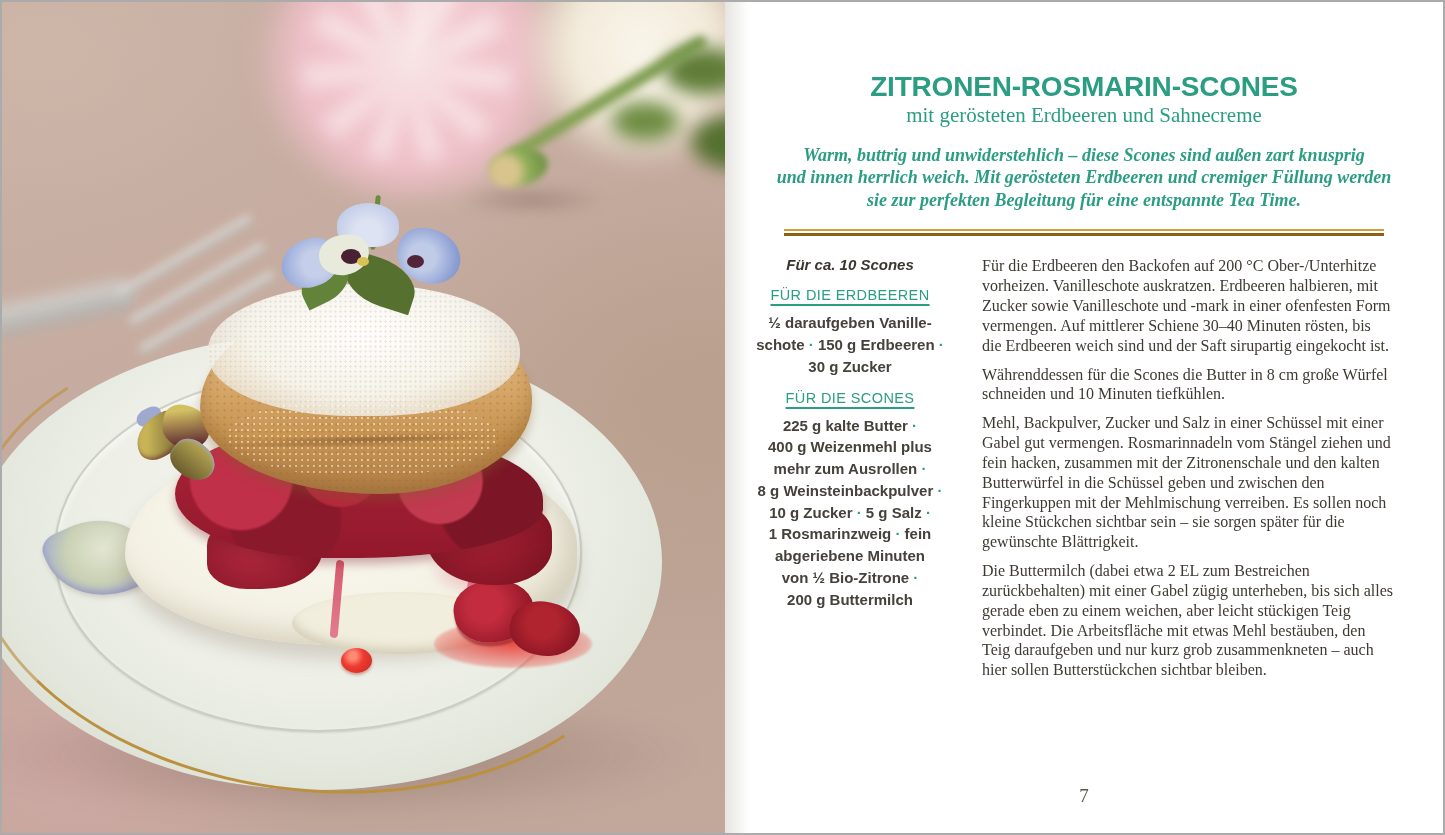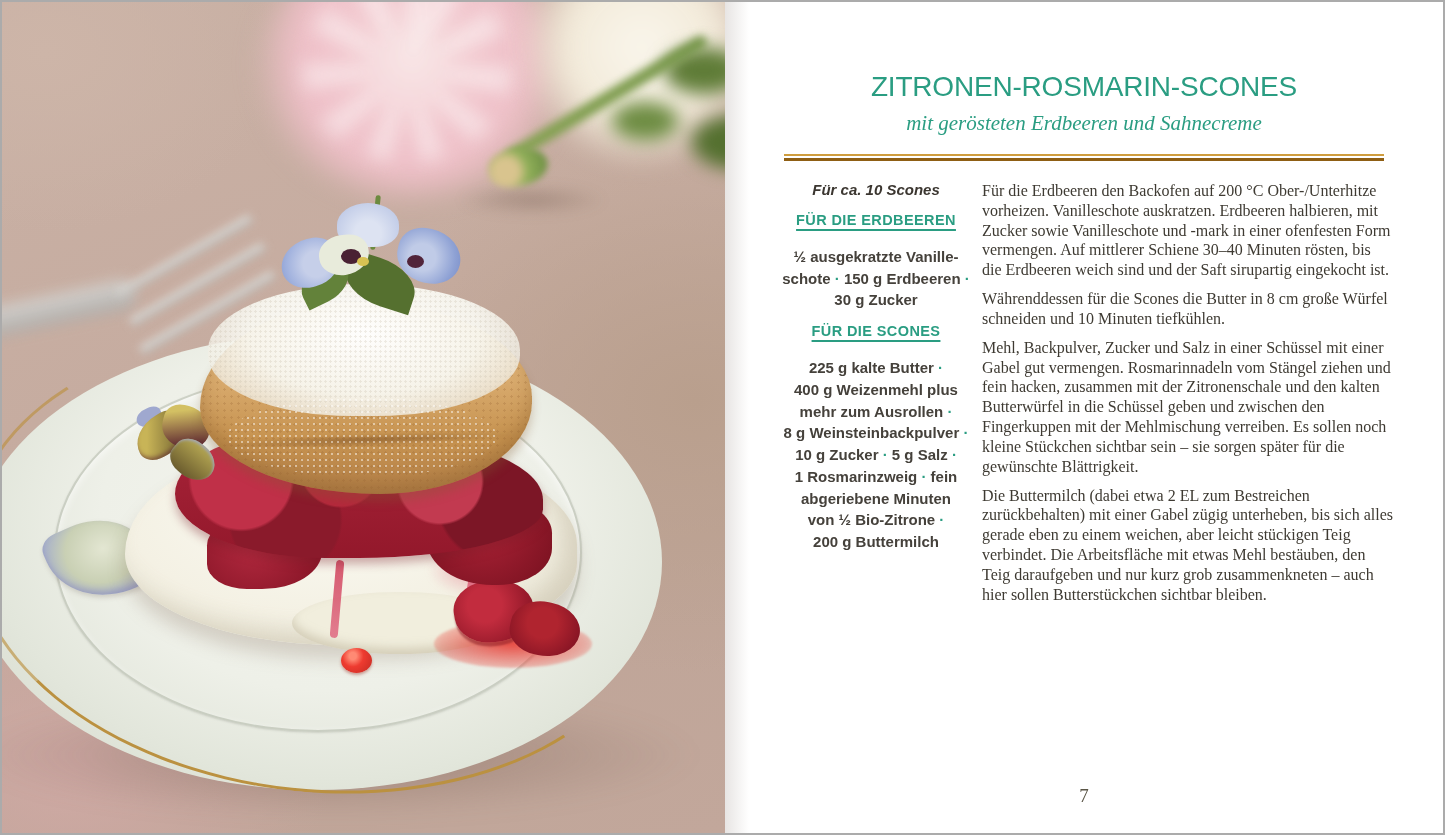--- a/index.html
+++ b/index.html
@@ -162,42 +162,42 @@
   .syrup-drop{left:339px;top:646px;width:31px;height:25px;border-radius:50%;
     background:radial-gradient(circle at 38% 32%, #ff8a74 0 14%, #ee3b30 42%, #c22a22 100%);
     box-shadow:0 2px 3px rgba(150,40,30,.4);}
 
   
   .recipe-page{flex:1;position:relative;background:#ffffff;padding-top:70px;text-align:center;}
   .recipe-page::before{content:"";position:absolute;left:0;top:0;bottom:0;width:24px;
     background:linear-gradient(90deg, rgba(88,68,58,.14), rgba(88,68,58,0));pointer-events:none;}
 
   .recipe-title{
-    font-family:"Liberation Sans",sans-serif;font-weight:normal;
+    font-family:"Liberation Sans",sans-serif;font-weight:bold;
     font-size:28px;letter-spacing:-.2px;color:var(--accent_teal);line-height:1.1;}
   .recipe-subtitle{
-    font-family:"Liberation Serif",serif;font-style:italic;font-weight:normal;
-    font-size:21px;color:var(--accent_teal);margin-top:8px;line-height:1.2;}
+    font-family:"Liberation Serif",serif;font-weight:normal;
+    font-size:21px;color:var(--accent_teal);margin-top:0;line-height:1.2;}
   .recipe-intro{
     font-family:"Liberation Serif",serif;font-style:italic;font-weight:bold;
     font-size:18px;color:var(--accent_teal);margin-top:16px;line-height:1.25;}
   .recipe-intro .line{display:block;}
 
   .double-rule{width:600px;margin:18px auto 0;}
   .double-rule .rt{height:2px;background:var(--rule_gold_light);}
   .double-rule .rb{height:3px;background:var(--rule_gold_dark);margin-top:2px;}
 
-  .columns{display:flex;margin-top:20px;padding-left:57px;padding-right:50px;gap:12px;text-align:left;}
+  .columns{display:flex;margin-top:20px;padding-left:31px;padding-right:50px;gap:38px;text-align:left;}
 
   .ingredients{width:188px;flex:none;text-align:center;font-family:"Liberation Sans",sans-serif;}
   .serving-yield{font-style:italic;font-size:15px;color:#3b3630;font-weight:bold;margin-bottom:14px;}
   .ing-heading{
-    font-size:14.5px;font-weight:bold;letter-spacing:.4px;color:var(--accent_teal);
+    font-size:14.5px;font-weight:normal;letter-spacing:.4px;color:var(--accent_teal);
     text-decoration:underline;text-underline-offset:4px;text-decoration-thickness:1.5px;
-    margin:12px 0 18px;}
+    margin:12px 0 9px;}
   .ing-lines{font-size:15px;line-height:1.45;color:var(--ingredients_text);font-weight:bold;}
   .ing-lines .dot{color:var(--accent_teal);}
 
   .instructions{flex:1;font-family:"Liberation Serif",serif;font-size:16px;
     line-height:1.24;color:var(--body_text);}
   .instructions p{margin-bottom:9px;font-family:Liberation Serif, serif;}
 
   .page-number{position:absolute;left:0;right:0;bottom:26px;text-align:center;
     font-family:"Liberation Serif",serif;font-size:19px;color:var(--page_number_text);}
 </style>
@@ -264,33 +264,38 @@
       <span class="p-cream"></span>
       <span class="p-center1"></span>
       <span class="p-center2"></span>
       <span class="p-yellow"></span>
     </div>
   </section>
 
   <section class="recipe-page">
     <h1 class="recipe-title">ZITRONEN-ROSMARIN-SCONES</h1>
     <h2 class="recipe-subtitle">mit gerösteten Erdbeeren und Sahnecreme</h2>
+    <div class="recipe-intro">
+        <div class="line">Warm, buttrig und unwiderstehlich – diese Scones sind außen zart knusprig</div>
+        <div class="line">und innen herrlich weich. Mit gerösteten Erdbeeren und cremiger Füllung werden</div>
+        <div class="line">sie zur perfekten Begleitung für eine entspannte Tea Time.</div>
+      </div>
 
     <div class="double-rule">
       <div class="rt"></div>
       <div class="rb"></div>
     </div>
 
     <div class="columns">
       <aside class="ingredients">
         <div class="serving-yield">Für ca. 10 Scones</div>
 
         <h3 class="ing-heading">FÜR DIE ERDBEEREN</h3>
         <div class="ing-lines">
-            <div class="line">½ ausgekratzte Vanille-</div>
+            <div class="line">½ daraufgeben Vanille-</div>
             <div class="line">schote <span class="dot">·</span> 150 g Erdbeeren <span class="dot">·</span></div>
             <div class="line">30 g Zucker</div>
           </div>
 
         <h3 class="ing-heading">FÜR DIE SCONES</h3>
         <div class="ing-lines">
             <div class="line">225 g kalte Butter <span class="dot">·</span></div>
             <div class="line">400 g Weizenmehl plus</div>
             <div class="line">mehr zum Ausrollen <span class="dot">·</span></div>
             <div class="line">8 g Weinsteinbackpulver <span class="dot">·</span></div>

